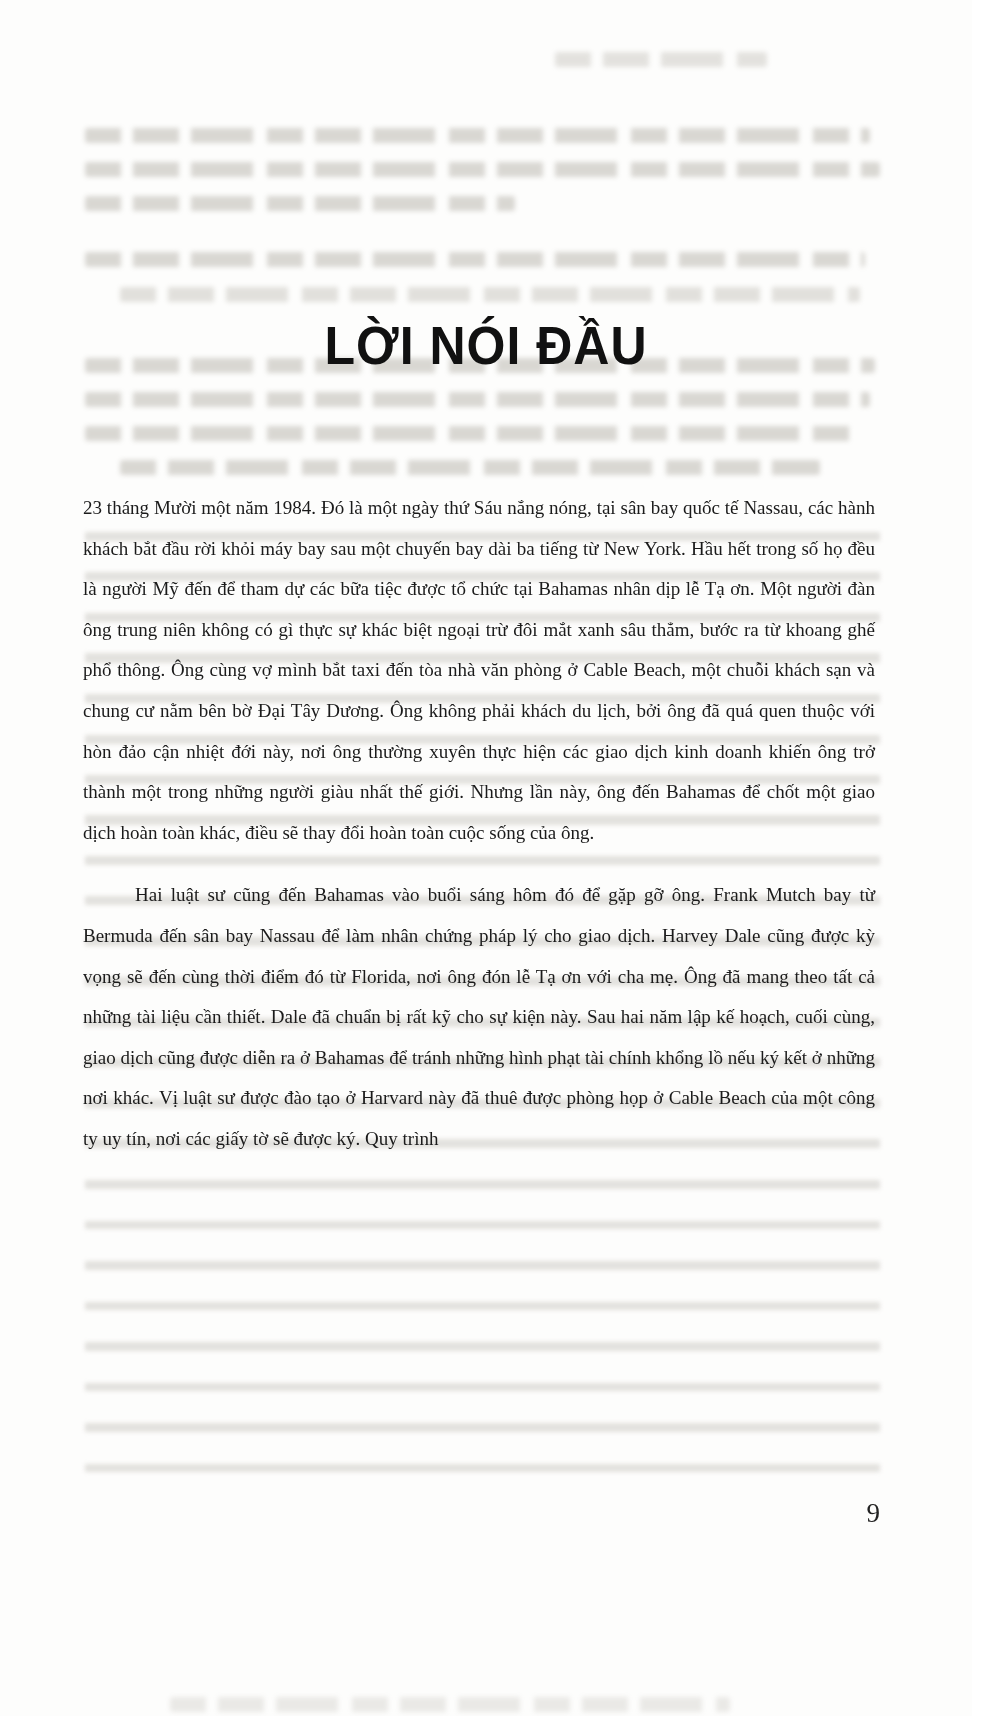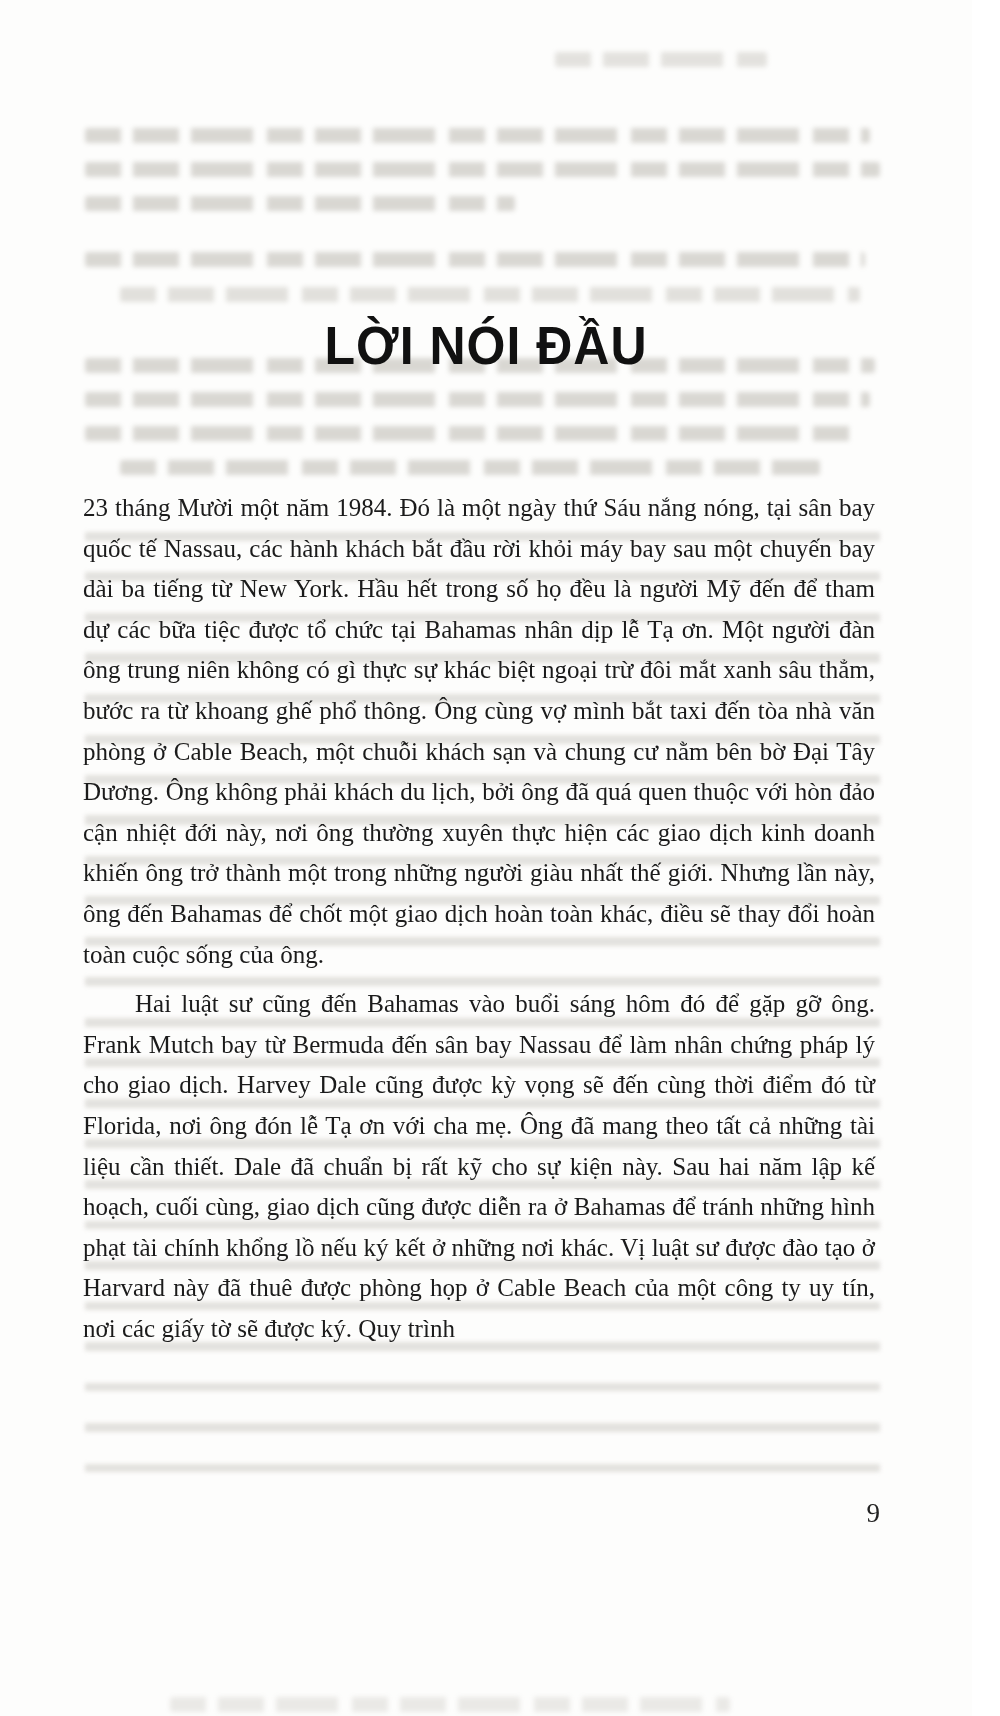--- a/index.html
+++ b/index.html
@@ -62,32 +62,32 @@
     transform: scaleY(1.08);
     transform-origin: center top;
   }
 
   
   .body-text {
     position: absolute;
     top: 488px;
     left: 83px;
     width: 792px;
-    font-size: 25px;
+    font-size: 19px;
     line-height: 40.6px;
     text-align: justify;
     color: #1b1b1b;
     z-index: 2;
   }
   .body-text p {
     margin: 0;
   }
   .body-text p.indented {
     text-indent: 52px;
-    margin-top: 9px;
+    margin-top: 22px;
   }
 
   
   .page-number {
     position: absolute;
     right: 92px;
     top: 1498px;
     font-size: 27px;
     color: #222222;
     z-index: 2;

